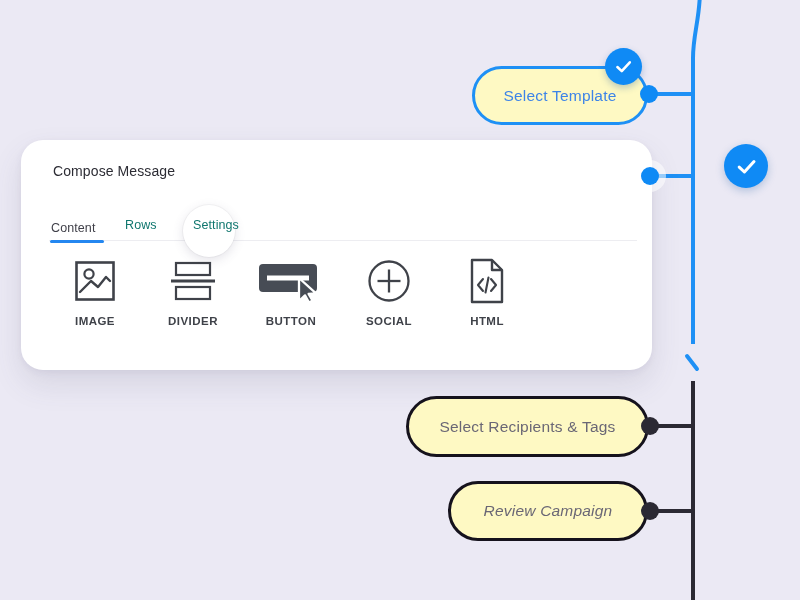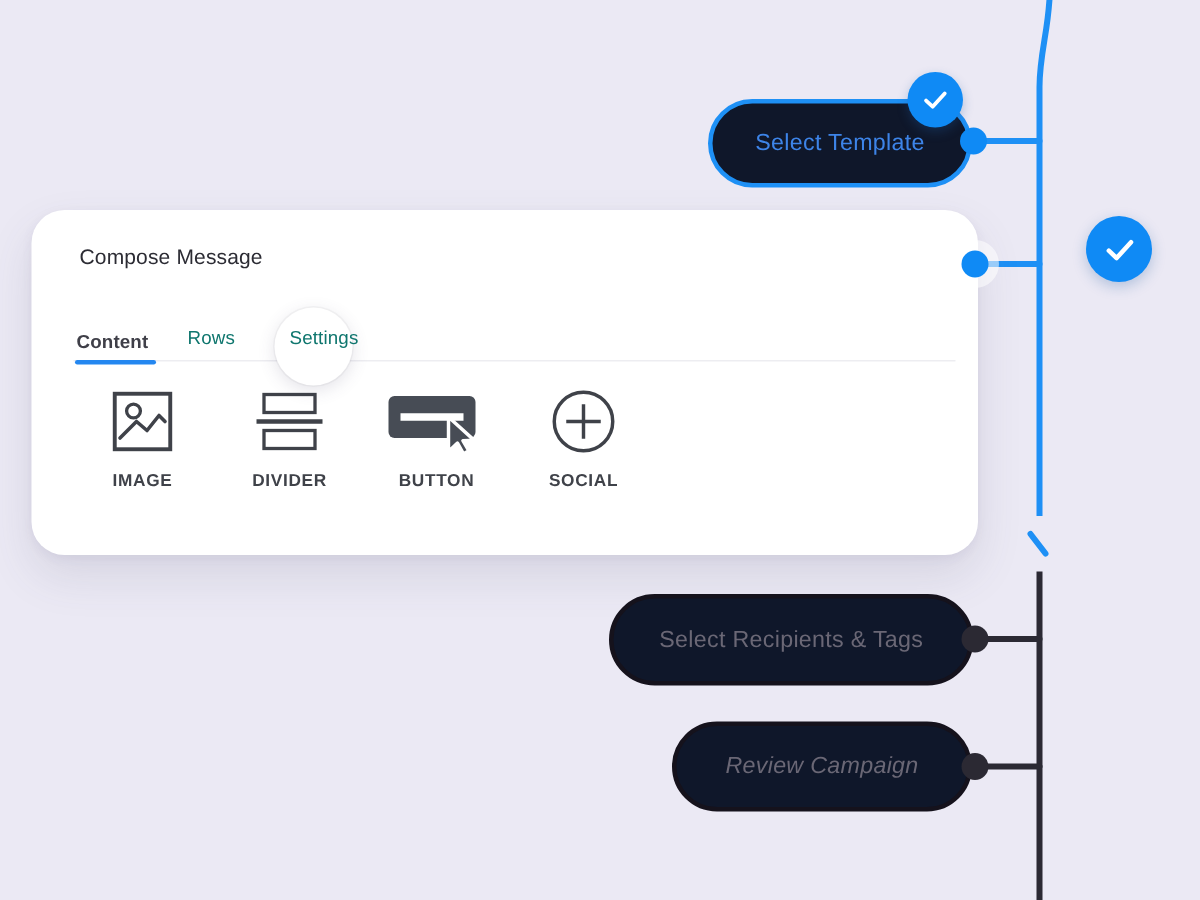--- a/index.html
+++ b/index.html
@@ -32,21 +32,21 @@
   }
 
   
   .pill {
     position: absolute;
     box-sizing: border-box;
     display: flex;
     align-items: center;
     justify-content: center;
     border-radius: 999px;
-    background: #0f172a;
+    background: #fef9c3;
     letter-spacing: .2px;
   }
   #pill-select-template {
     left: 472px;
     top: 66px;
     width: 176px;
     height: 59px;
     border: 3px solid #1e90f5;
     color: #3d84e8;
     font-size: 15.5px;
@@ -137,21 +137,21 @@
     height: 25px;
   }
   .tab {
     position: absolute;
     font-size: 12.5px;
     letter-spacing: .1px;
     white-space: nowrap;
   }
   .tab.active { color: #3f3f48; }
   .tab.inactive { color: #0f766e; }
-  #tab-content  { left: 30px; top: 3px; font-weight: bold; }
+  #tab-content  { left: 30px; top: 3px; }
   #tab-rows     { left: 104px; top: 0; }
   #tab-settings { left: 172px; top: 0; }
   #tab-underline {
     position: absolute;
     left: 29px;
     top: 22px;
     width: 54px;
     height: 3px;
     background: #2487f0;
     border-radius: 2px;
@@ -295,20 +295,32 @@
         <div class="block-icon">
           <svg width="46" height="46" viewBox="0 0 46 46">
             <circle cx="23" cy="23" r="19.5" fill="none" stroke="#3f4249" stroke-width="2.3"></circle>
             <line x1="23" y1="11.5" x2="23" y2="34.5" stroke="#3f4249" stroke-width="2.3"></line>
             <line x1="11.5" y1="23" x2="34.5" y2="23" stroke="#3f4249" stroke-width="2.3"></line>
           </svg>
         </div>
         <div class="block-label">SOCIAL</div>
       </div>
 
+      <div class="block-item">
+        <div class="block-icon">
+          <svg width="38" height="46" viewBox="0 0 38 46">
+            <path d="M4 2 L24 2 L34 12 L34 44 L4 44 Z" fill="none" stroke="#3f4249" stroke-width="2.4" stroke-linejoin="round"></path>
+            <path d="M24 2 L24 12 L34 12" fill="none" stroke="#3f4249" stroke-width="2.4" stroke-linejoin="round"></path>
+            <path d="M15 21 L10 27 L15 33" fill="none" stroke="#3f4249" stroke-width="2.1" stroke-linecap="round" stroke-linejoin="round"></path>
+            <path d="M23 21 L28 27 L23 33" fill="none" stroke="#3f4249" stroke-width="2.1" stroke-linecap="round" stroke-linejoin="round"></path>
+            <line x1="20.5" y1="19.5" x2="17.5" y2="34.5" stroke="#3f4249" stroke-width="2.1" stroke-linecap="round"></line>
+          </svg>
+        </div>
+        <div class="block-label">HTML</div>
+      </div>
 
     </div>
   </div>
 
   <div class="node-dot blue" id="dot-compose"></div>
 
   <div class="check-badge" id="check-compose">
     <svg width="25" height="25" viewBox="0 0 24 24">
       <path d="M5 12.6 L10 17.3 L19.2 7.2" fill="none" stroke="#ffffff" stroke-width="2.9" stroke-linecap="round" stroke-linejoin="round"></path>
     </svg>

